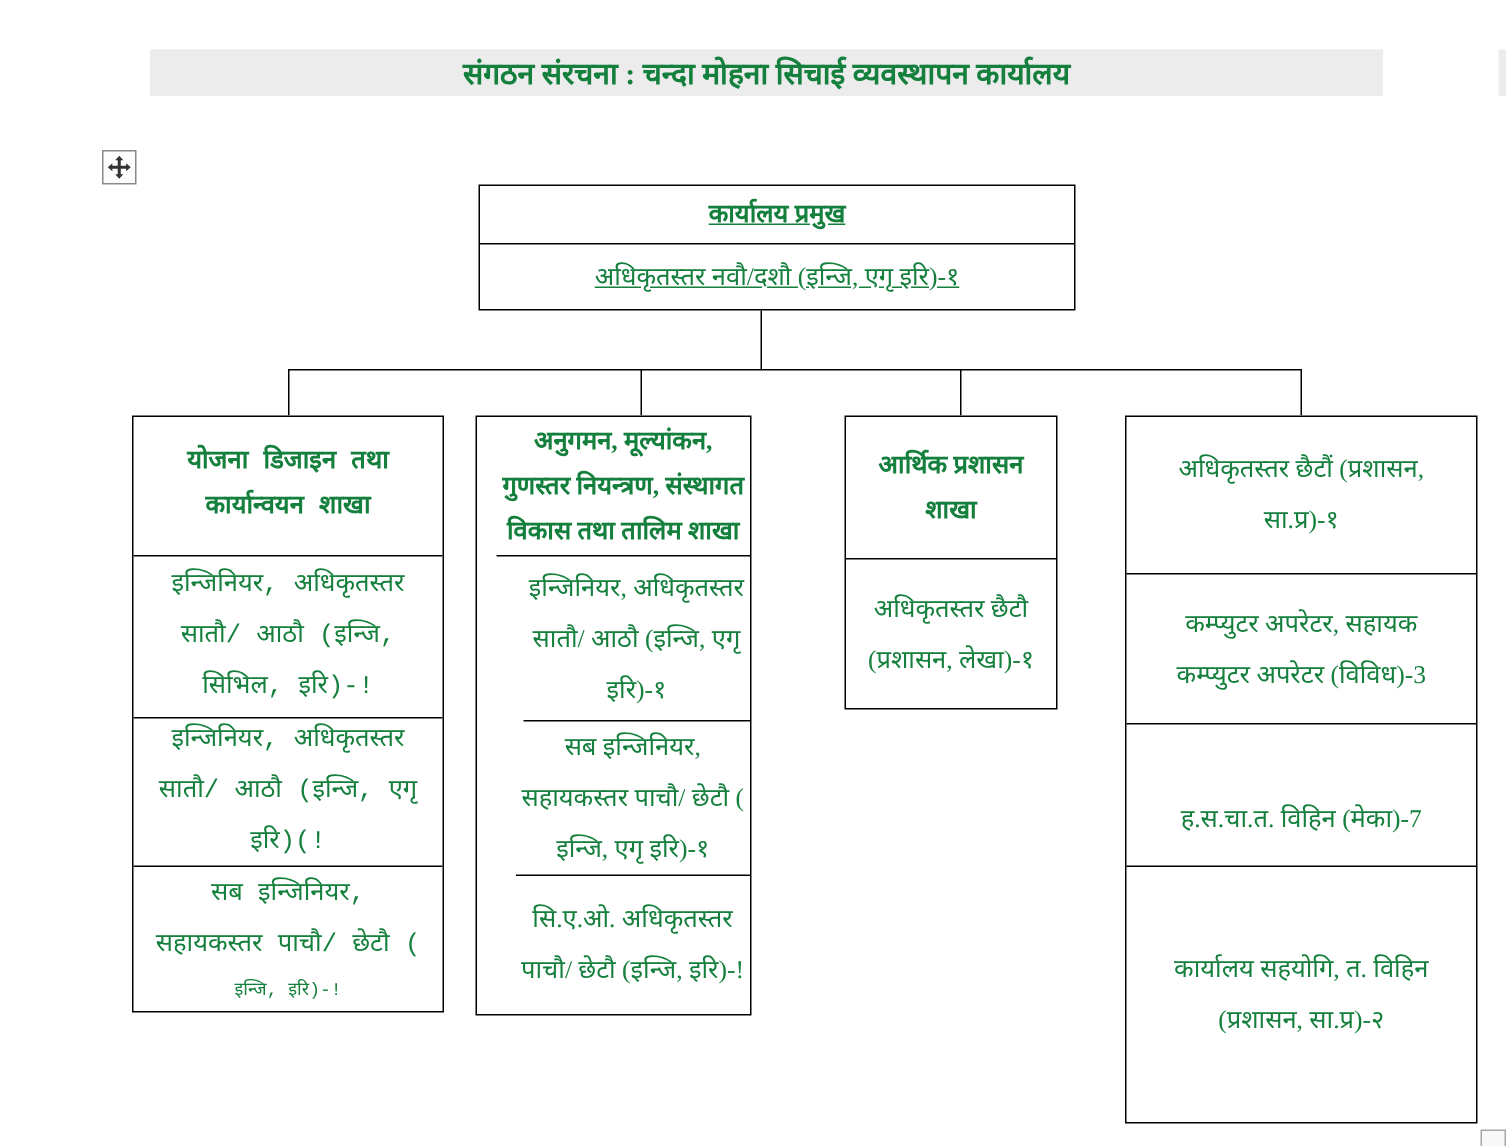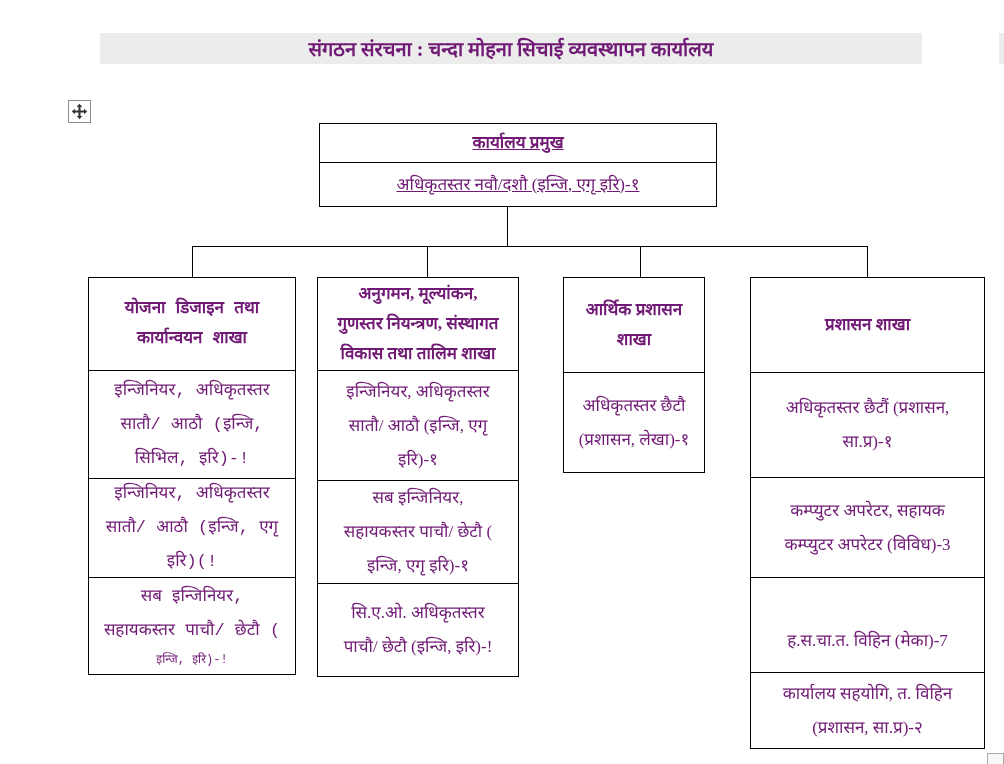--- a/index.html
+++ b/index.html
@@ -4,21 +4,21 @@
 <style>
   * { margin: 0; padding: 0; box-sizing: border-box; }
   html, body { background: #ffffff; }
   .page {
     position: relative;
     width: 1004px;
     height: 764px;
     background: #ffffff;
     overflow: hidden;
     font-family: "Liberation Serif", "DejaVu Serif", serif;
-    color: #701a75;
+    color: #15803d;
   }
 
   
   .title-band {
     position: absolute;
     left: 100px; top: 33px;
     width: 822px; height: 31px;
     background: #ececec;
     display: flex; align-items: center; justify-content: center;
     font-size: 20px; font-weight: bold;
@@ -126,21 +126,21 @@
     </div>
     <div class="row">
       <span class="txt">
         <span>सब इन्जिनियर,
 सहायकस्तर पाचौ/ छेटौ (</span>
         <span class="small">इन्जि, इरि)-!</span>
       </span>
     </div>
   </div>
 
-  <div class="org-box" style="left:317px; top:277px; width:202px; height:400px;">
+  <div class="org-box" style="left:317px; top:277px; width:184px; height:400px;align-items:flex-end;">
     <div class="row header" style="height:93px;">
       <span class="txt">अनुगमन, मूल्यांकन,
 गुणस्तर नियन्त्रण, संस्थागत
 विकास तथा तालिम शाखा</span>
     </div>
     <div class="row" style="height:110px;">
       <span class="txt">इन्जिनियर, अधिकृतस्तर
 सातौ/ आठौ (इन्जि, एगृ
 इरि)-१</span>
     </div>
@@ -160,23 +160,20 @@
       <span class="txt">आर्थिक प्रशासन
 शाखा</span>
     </div>
     <div class="row">
       <span class="txt">अधिकृतस्तर छैटौ
 (प्रशासन, लेखा)-१</span>
     </div>
   </div>
 
   <div class="org-box" style="left:750px; top:277px; width:235px; height:472px;">
-    <div class="row header" style="height:95px;">
-      <span class="txt">प्रशासन शाखा</span>
-    </div>
     <div class="row" style="height:105px;">
       <span class="txt">अधिकृतस्तर छैटौं (प्रशासन,
 सा.प्र)-१</span>
     </div>
     <div class="row" style="height:100px;">
       <span class="txt">कम्प्युटर अपरेटर, सहायक
 कम्प्युटर अपरेटर (विविध)-3</span>
     </div>
     <div class="row" style="height:95px; align-items:flex-end; padding-bottom:14px;">
       <span class="txt">ह.स.चा.त. विहिन (मेका)-7</span>

